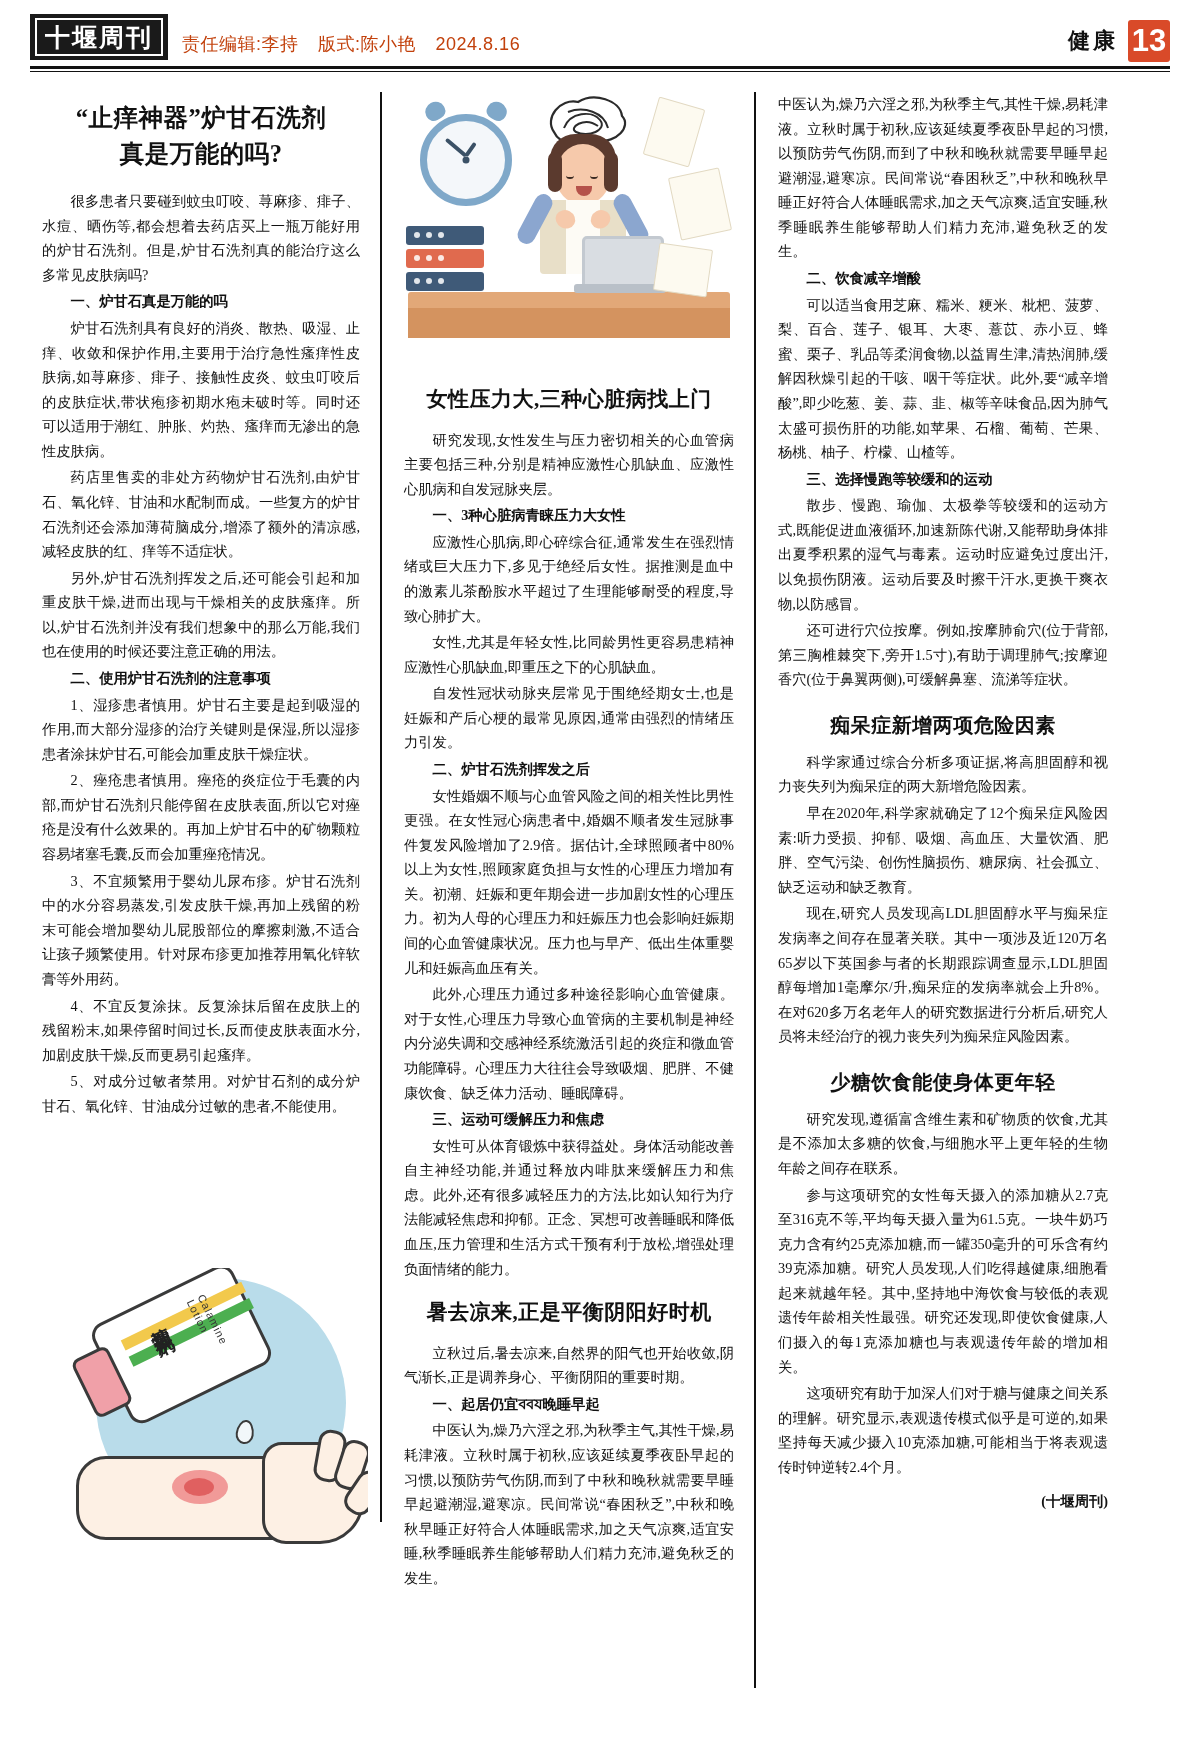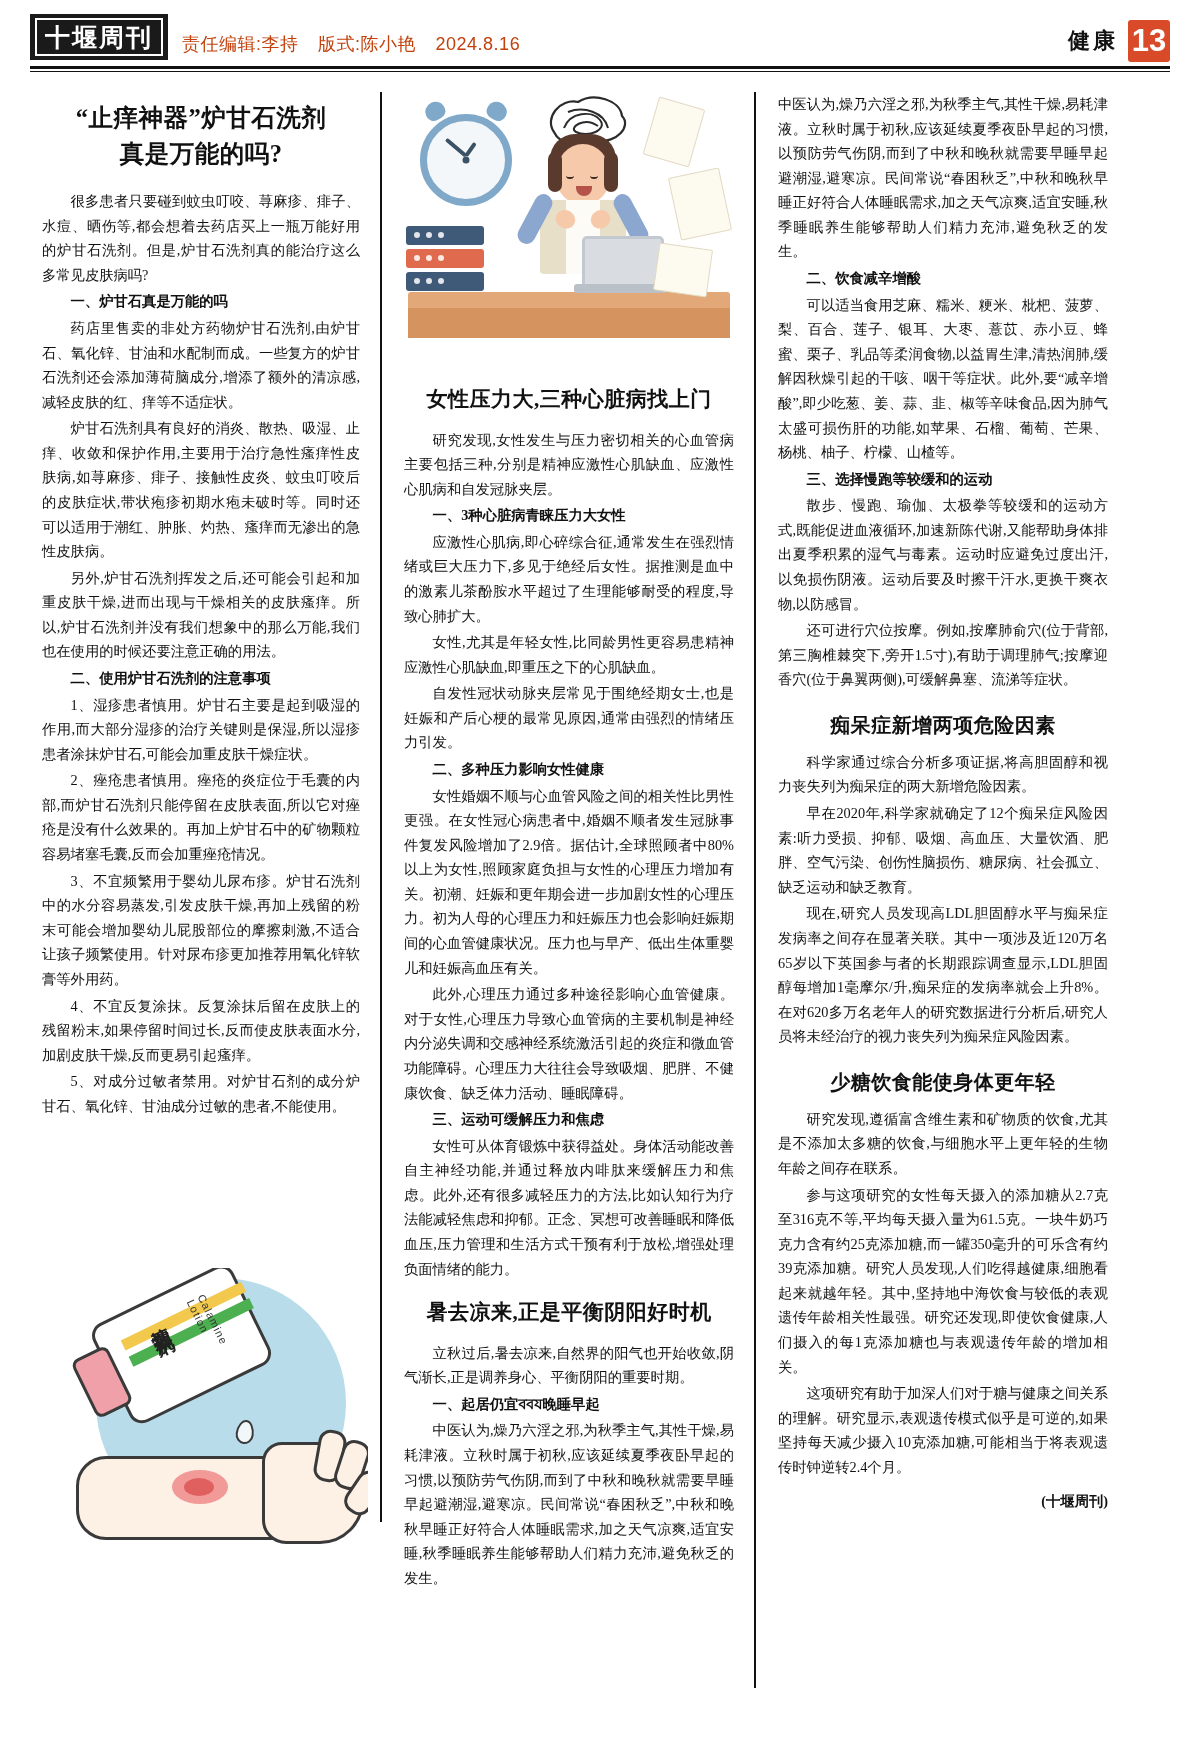--- a/index.html
+++ b/index.html
@@ -227,39 +227,39 @@
   <div class="vrule vrule-a"></div>
   <div class="vrule vrule-b"></div>
 
   <div class="col col1">
     <h1 class="headline">
       <span>“止痒神器”炉甘石洗剂</span><br>
       <span>真是万能的吗?</span>
     </h1>
     <p>很多患者只要碰到蚊虫叮咬、荨麻疹、痱子、水痘、晒伤等,都会想着去药店买上一瓶万能好用的炉甘石洗剂。但是,炉甘石洗剂真的能治疗这么多常见皮肤病吗?</p>
     <p class="sec">一、炉甘石真是万能的吗</p>
+    <p>炉甘石洗剂具有良好的消炎、散热、吸湿、止痒、收敛和保护作用,主要用于治疗急性瘙痒性皮肤病,如荨麻疹、痱子、接触性皮炎、蚊虫叮咬后的皮肤症状,带状疱疹初期水疱未破时等。同时还可以适用于潮红、肿胀、灼热、瘙痒而无渗出的急性皮肤病。</p>
     <p>药店里售卖的非处方药物炉甘石洗剂,由炉甘石、氧化锌、甘油和水配制而成。一些复方的炉甘石洗剂还会添加薄荷脑成分,增添了额外的清凉感,减轻皮肤的红、痒等不适症状。</p>
-    <p>炉甘石洗剂具有良好的消炎、散热、吸湿、止痒、收敛和保护作用,主要用于治疗急性瘙痒性皮肤病,如荨麻疹、痱子、接触性皮炎、蚊虫叮咬后的皮肤症状,带状疱疹初期水疱未破时等。同时还可以适用于潮红、肿胀、灼热、瘙痒而无渗出的急性皮肤病。</p>
     <p>另外,炉甘石洗剂挥发之后,还可能会引起和加重皮肤干燥,进而出现与干燥相关的皮肤瘙痒。所以,炉甘石洗剂并没有我们想象中的那么万能,我们也在使用的时候还要注意正确的用法。</p>
     <p class="sec">二、使用炉甘石洗剂的注意事项</p>
     <p>1、湿疹患者慎用。炉甘石主要是起到吸湿的作用,而大部分湿疹的治疗关键则是保湿,所以湿疹患者涂抹炉甘石,可能会加重皮肤干燥症状。</p>
     <p>2、痤疮患者慎用。痤疮的炎症位于毛囊的内部,而炉甘石洗剂只能停留在皮肤表面,所以它对痤疮是没有什么效果的。再加上炉甘石中的矿物颗粒容易堵塞毛囊,反而会加重痤疮情况。</p>
     <p>3、不宜频繁用于婴幼儿尿布疹。炉甘石洗剂中的水分容易蒸发,引发皮肤干燥,再加上残留的粉末可能会增加婴幼儿屁股部位的摩擦刺激,不适合让孩子频繁使用。针对尿布疹更加推荐用氧化锌软膏等外用药。</p>
     <p>4、不宜反复涂抹。反复涂抹后留在皮肤上的残留粉末,如果停留时间过长,反而使皮肤表面水分,加剧皮肤干燥,反而更易引起瘙痒。</p>
     <p>5、对成分过敏者禁用。对炉甘石剂的成分炉甘石、氧化锌、甘油成分过敏的患者,不能使用。</p>
   </div>
 
   <div class="col col2" style="top:368px;">
     <h2 class="sub-headline">女性压力大,三种心脏病找上门</h2>
     <p>研究发现,女性发生与压力密切相关的心血管病主要包括三种,分别是精神应激性心肌缺血、应激性心肌病和自发冠脉夹层。</p>
     <p class="sec">一、3种心脏病青睐压力大女性</p>
     <p>应激性心肌病,即心碎综合征,通常发生在强烈情绪或巨大压力下,多见于绝经后女性。据推测是血中的激素儿茶酚胺水平超过了生理能够耐受的程度,导致心肺扩大。</p>
     <p>女性,尤其是年轻女性,比同龄男性更容易患精神应激性心肌缺血,即重压之下的心肌缺血。</p>
     <p>自发性冠状动脉夹层常见于围绝经期女士,也是妊娠和产后心梗的最常见原因,通常由强烈的情绪压力引发。</p>
-    <p class="sec">二、多种压力影响女性健康</p>
+    <p class="sec">二、炉甘石洗剂挥发之后</p>
     <p>女性婚姻不顺与心血管风险之间的相关性比男性更强。在女性冠心病患者中,婚姻不顺者发生冠脉事件复发风险增加了2.9倍。据估计,全球照顾者中80%以上为女性,照顾家庭负担与女性的心理压力增加有关。初潮、妊娠和更年期会进一步加剧女性的心理压力。初为人母的心理压力和妊娠压力也会影响妊娠期间的心血管健康状况。压力也与早产、低出生体重婴儿和妊娠高血压有关。</p>
     <p>此外,心理压力通过多种途径影响心血管健康。对于女性,心理压力导致心血管病的主要机制是神经内分泌失调和交感神经系统激活引起的炎症和微血管功能障碍。心理压力大往往会导致吸烟、肥胖、不健康饮食、缺乏体力活动、睡眠障碍。</p>
     <p class="sec">三、运动可缓解压力和焦虑</p>
     <p>女性可从体育锻炼中获得益处。身体活动能改善自主神经功能,并通过释放内啡肽来缓解压力和焦虑。此外,还有很多减轻压力的方法,比如认知行为疗法能减轻焦虑和抑郁。正念、冥想可改善睡眠和降低血压,压力管理和生活方式干预有利于放松,增强处理负面情绪的能力。</p>
 
     <h2 class="sub-headline">暑去凉来,正是平衡阴阳好时机</h2>
     <p>立秋过后,暑去凉来,自然界的阳气也开始收敛,阴气渐长,正是调养身心、平衡阴阳的重要时期。</p>
     <p class="sec">一、起居仍宜ববয晚睡早起</p>
     <p>中医认为,燥乃六淫之邪,为秋季主气,其性干燥,易耗津液。立秋时属于初秋,应该延续夏季夜卧早起的习惯,以预防劳气伤阴,而到了中秋和晚秋就需要早睡早起避潮湿,避寒凉。民间常说“春困秋乏”,中秋和晚秋早睡正好符合人体睡眠需求,加之天气凉爽,适宜安睡,秋季睡眠养生能够帮助人们精力充沛,避免秋乏的发生。</p>
   </div>

